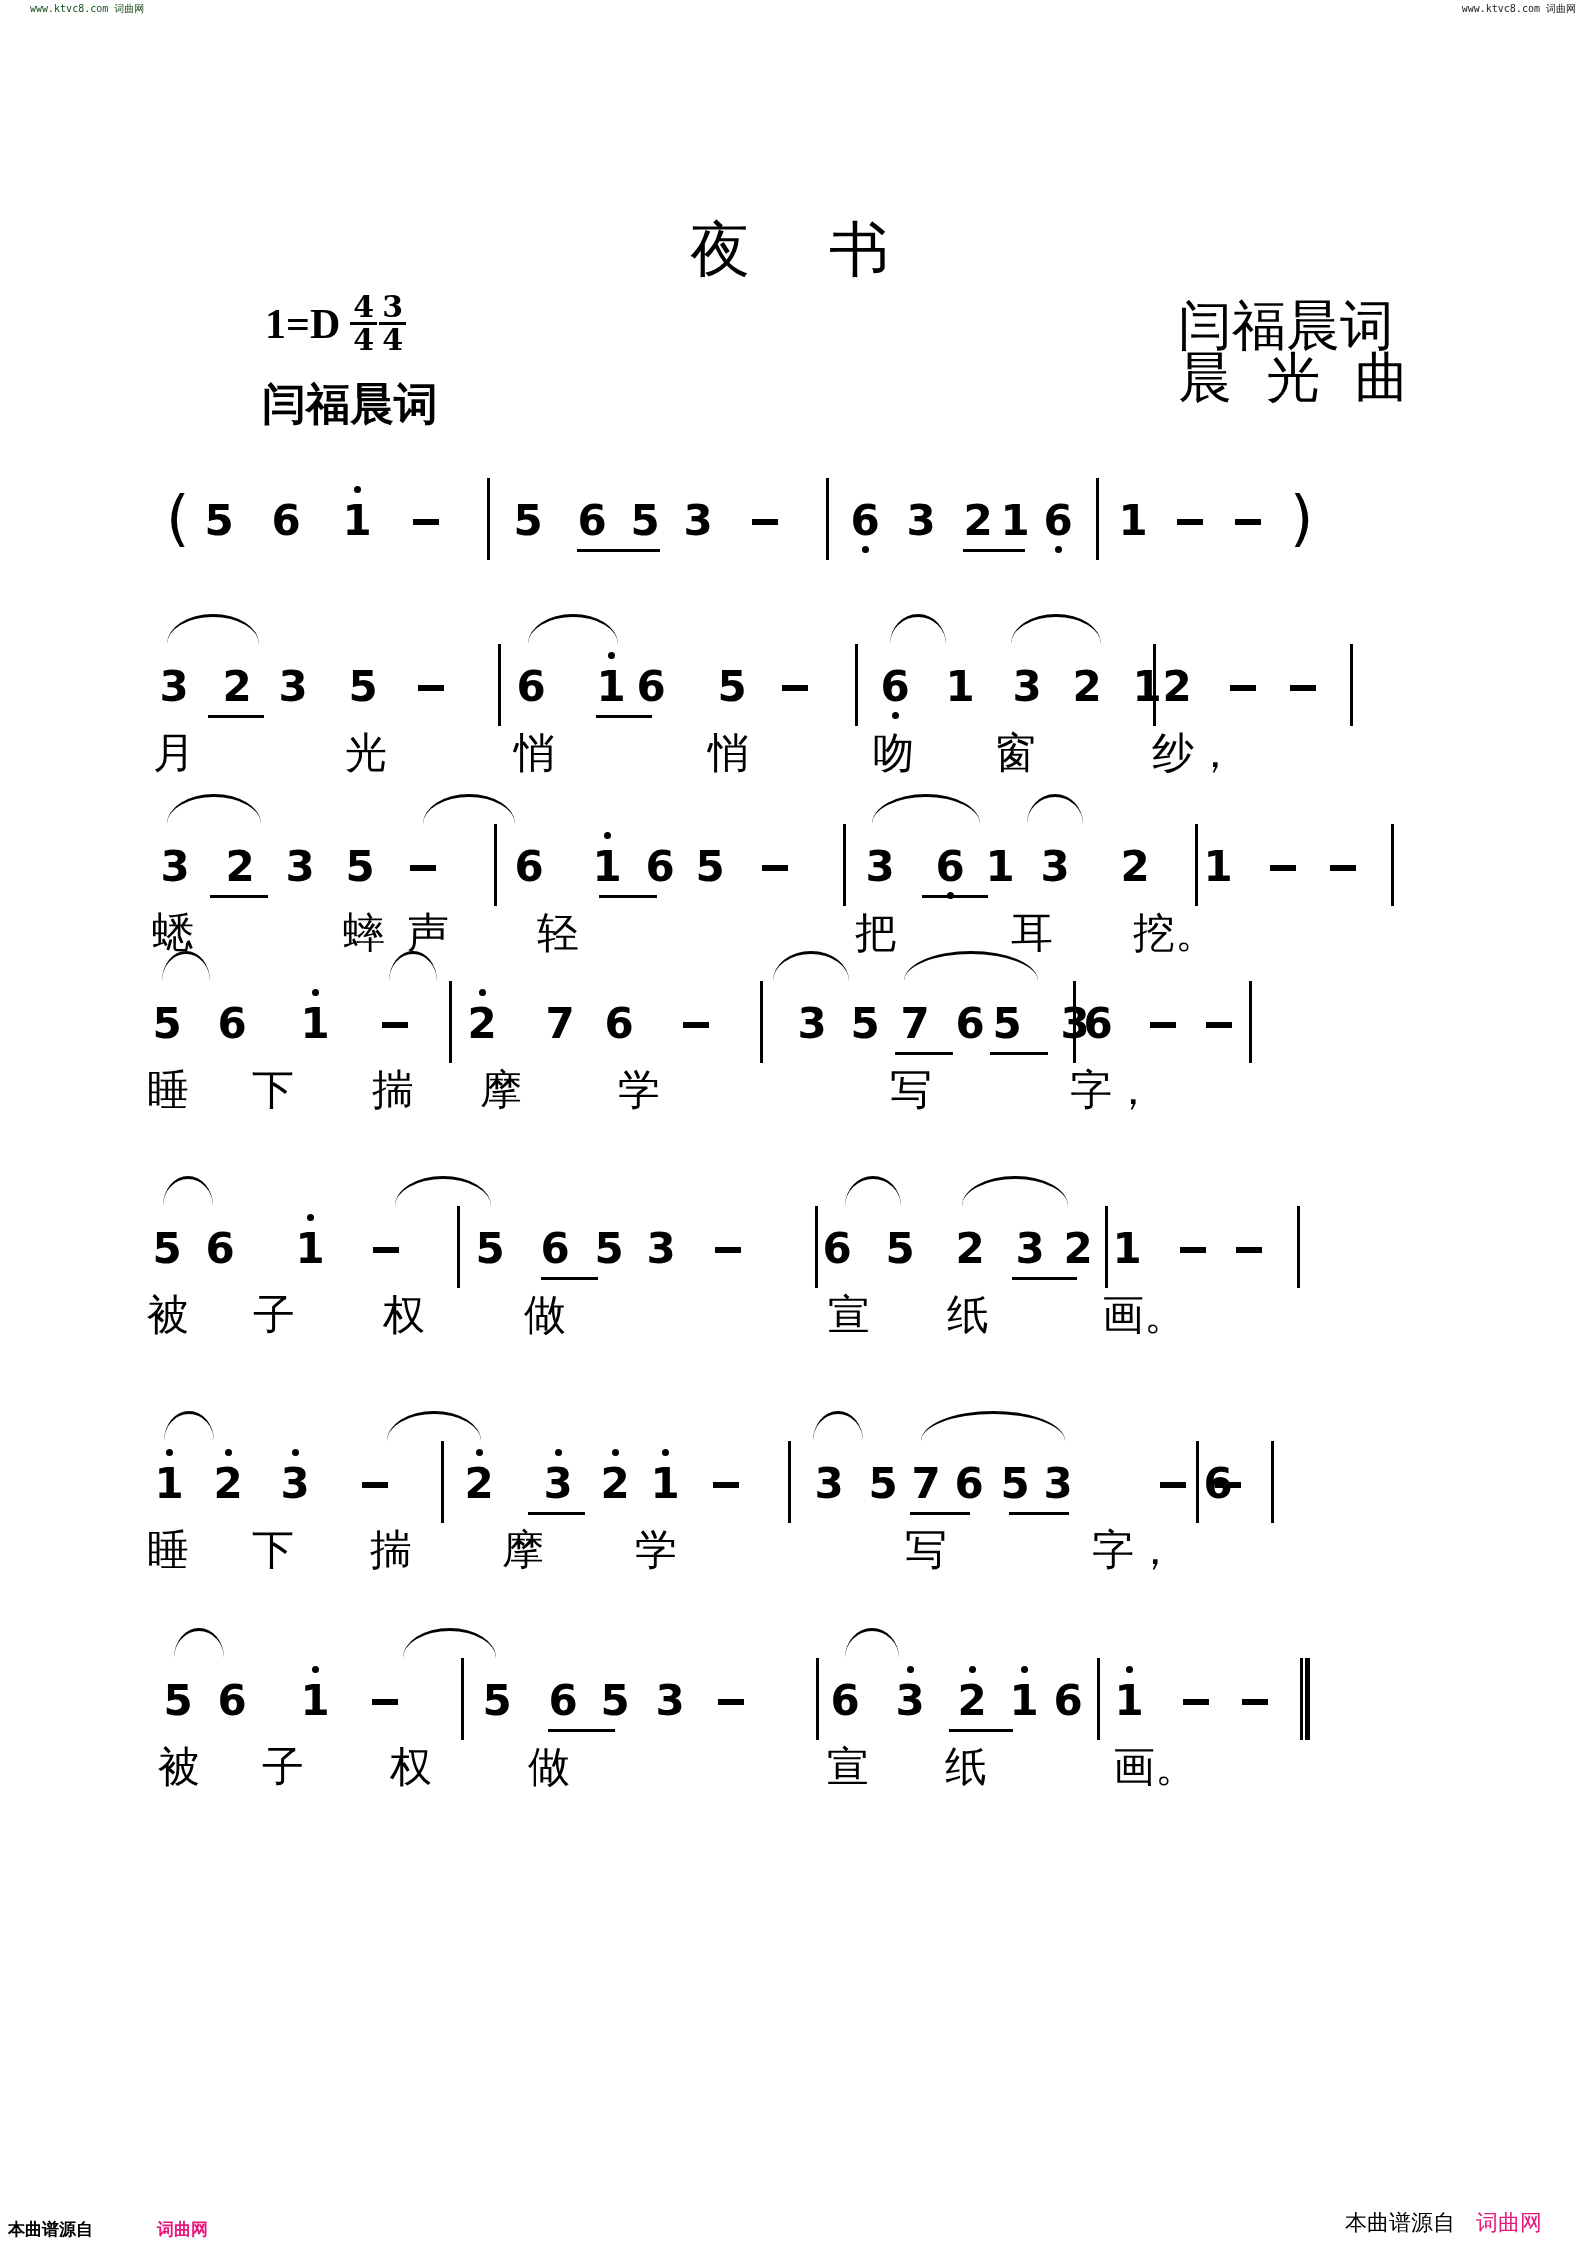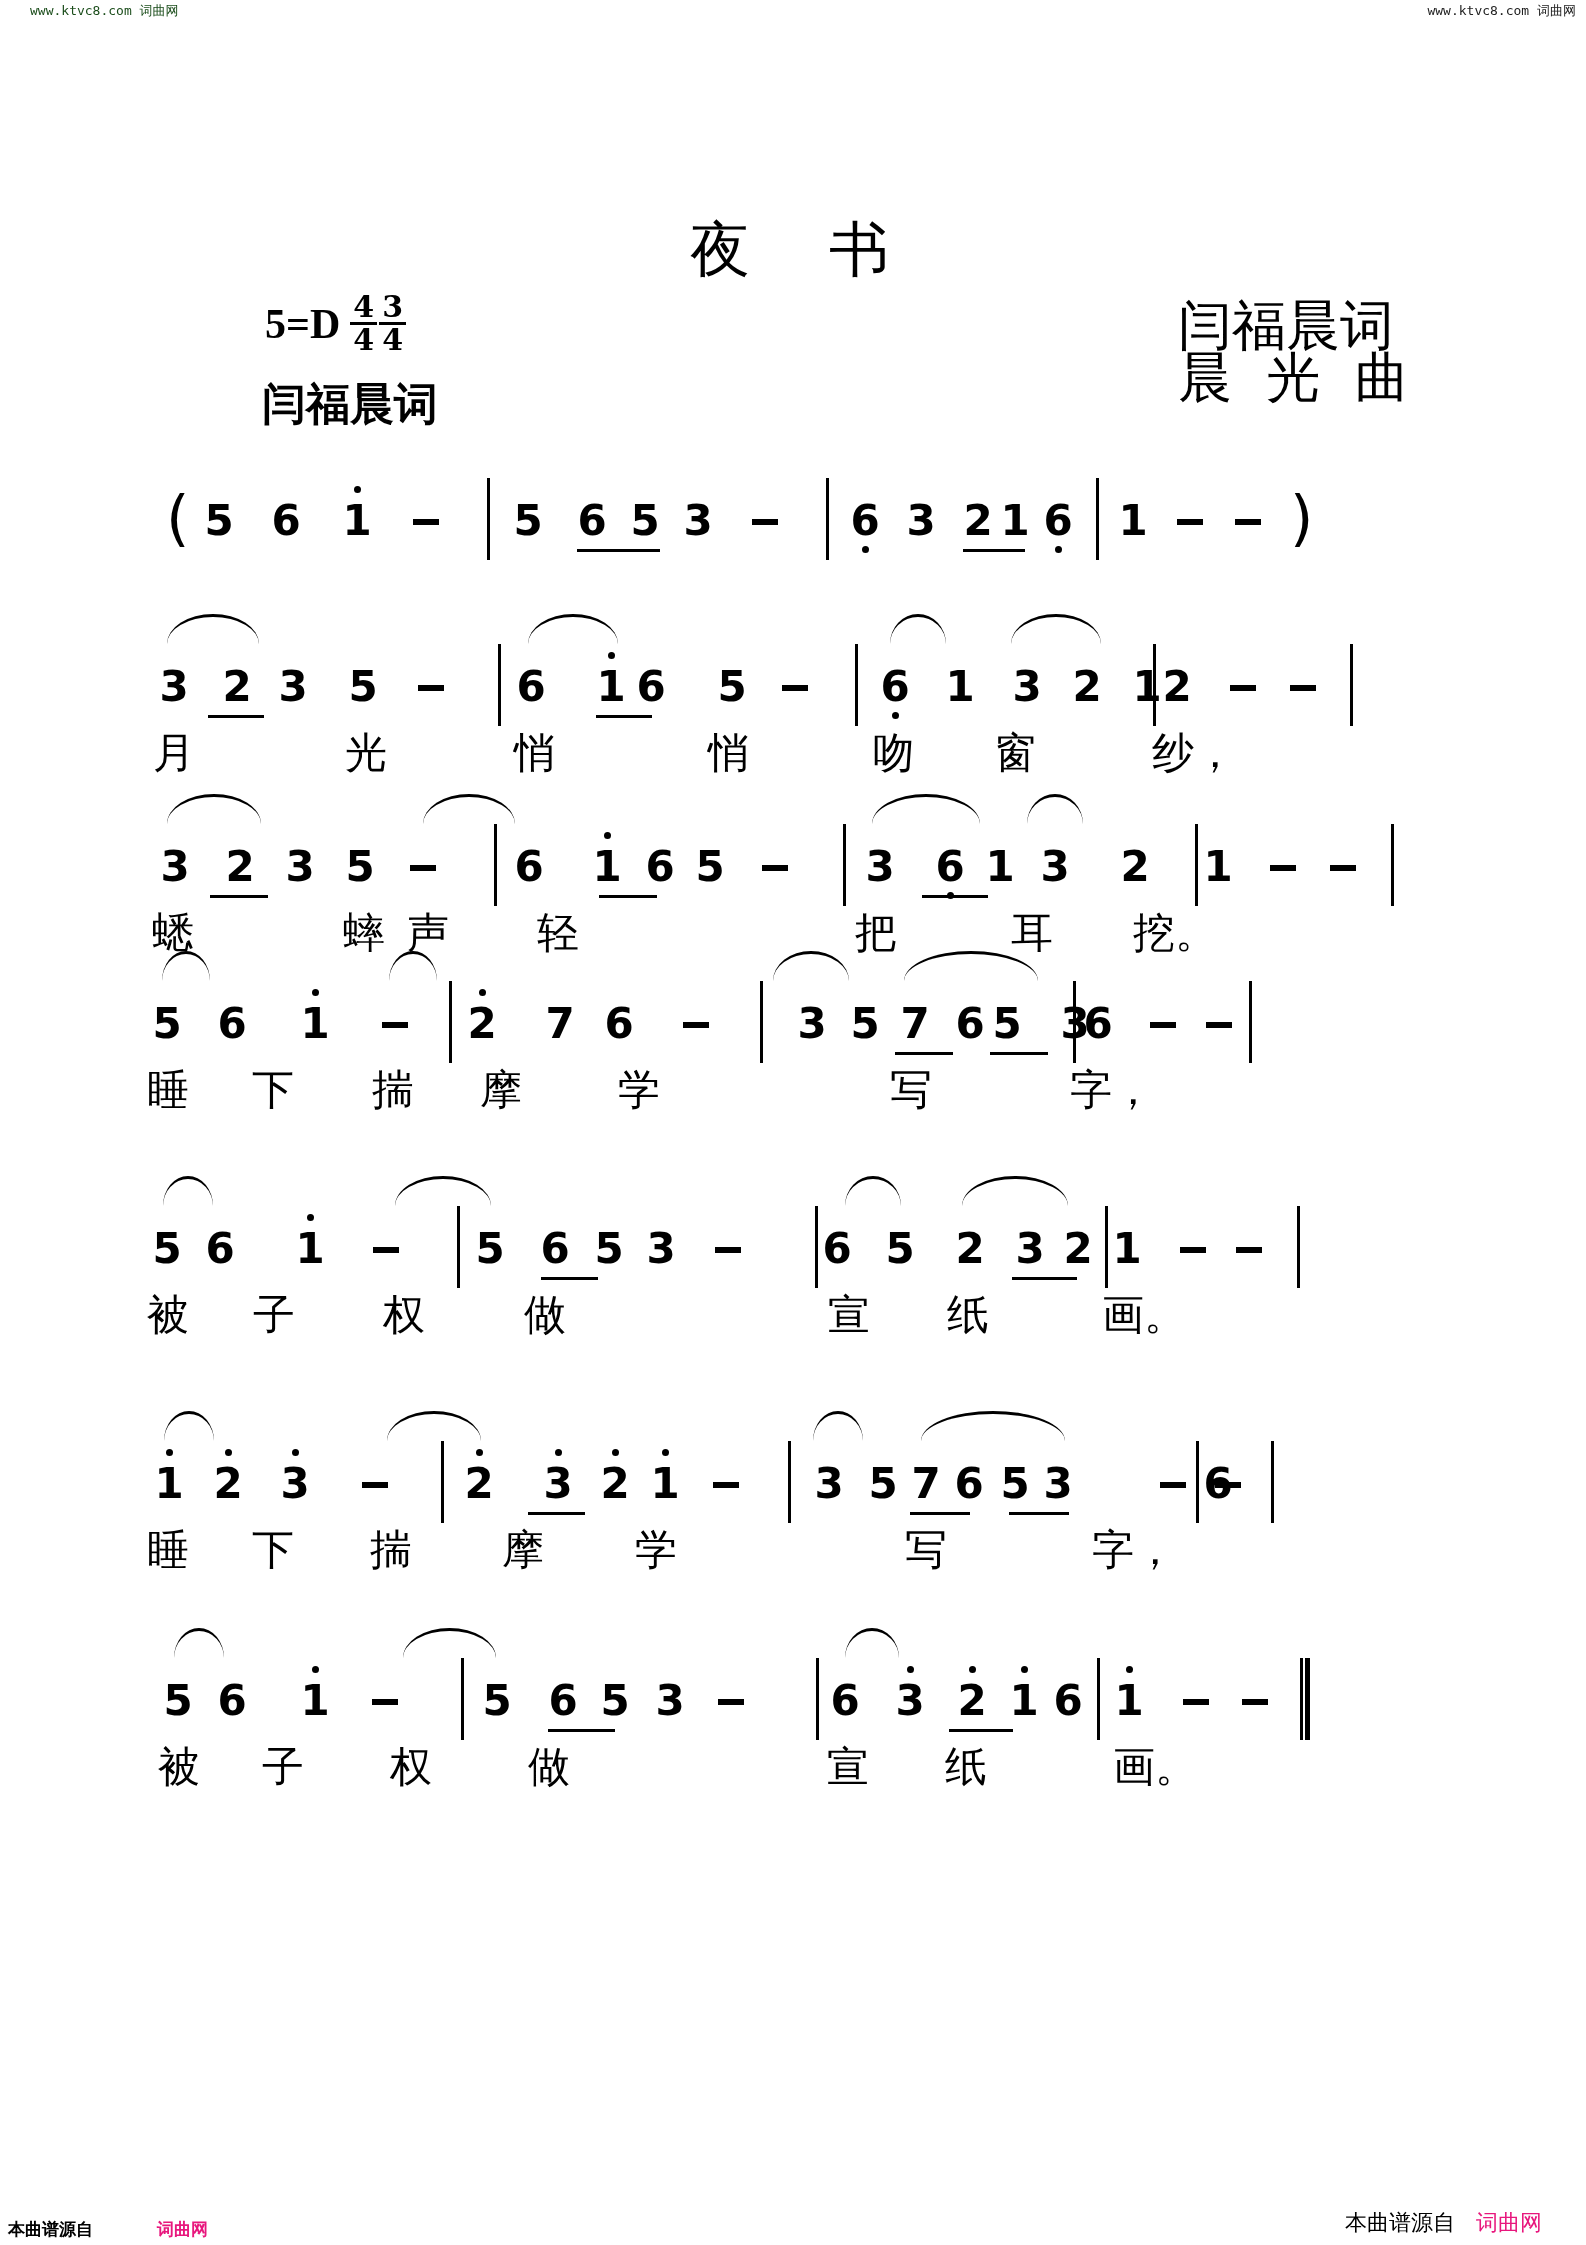--- a/index.html
+++ b/index.html
@@ -1,18 +1,18 @@
 <!DOCTYPE html>
 <html><head>
 <meta charset="utf-8">
 <style>
   html, body { margin: 0; padding: 0; background: #ffffff; }
   body { width: 1586px; height: 2245px; position: relative; overflow: hidden;
          font-family: "DejaVu Sans", sans-serif; color: #000; }
-  .wm { position: absolute; font-family: "DejaVu Sans Mono", monospace; font-size: 13px; }
+  .wm { position: absolute; font-family: "DejaVu Sans Mono", monospace; font-size: 10px; }
   .wm-left { left: 30px; top: 2px; color: #1b4d1b; }
   .wm-right { right: 10px; top: 2px; color: #222; }
   .wm .cn { font-family: "DejaVu Sans", sans-serif; }
   .title { position: absolute; left: 690px; top: 210px; font-family: "DejaVu Serif", serif;
            font-size: 60px; letter-spacing: 30px; font-weight: normal; }
   .key { position: absolute; left: 265px; top: 292px; font-family: "Liberation Sans", sans-serif;
          font-weight: bold; font-size: 42px; display: flex; align-items: center; }
   .key .kname { margin-right: 10px; font-family: "Liberation Serif", serif; font-weight: bold; }
   .frac { display: inline-flex; flex-direction: column; align-items: center; font-size: 30px;
           line-height: 30px; margin-right: 2px; font-family: "DejaVu Serif", serif; font-weight: bold; }
@@ -55,21 +55,21 @@
   <span class="cn">词曲网</span>
 </div>
 <div class="wm wm-right">
   <span>www.ktvc8.com</span>
   <span class="cn">词曲网</span>
 </div>
 
 <div class="title">夜 书</div>
 
 <div class="key">
-  <span class="kname">5=D</span>
+  <span class="kname">1=D</span>
   <span class="frac">
     <span class="num">4</span>
     <span>4</span>
   </span>
   <span class="frac">
     <span class="num">3</span>
     <span>4</span>
   </span>
 </div>
 

